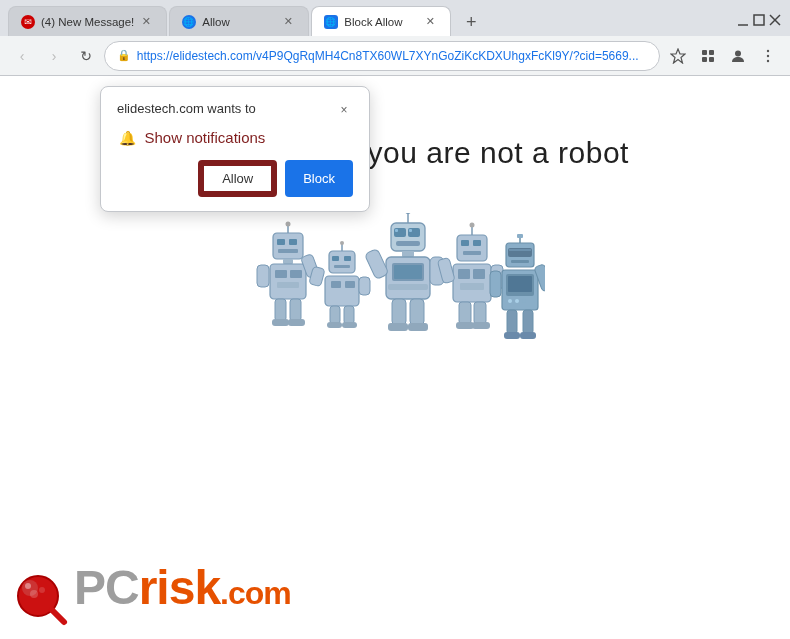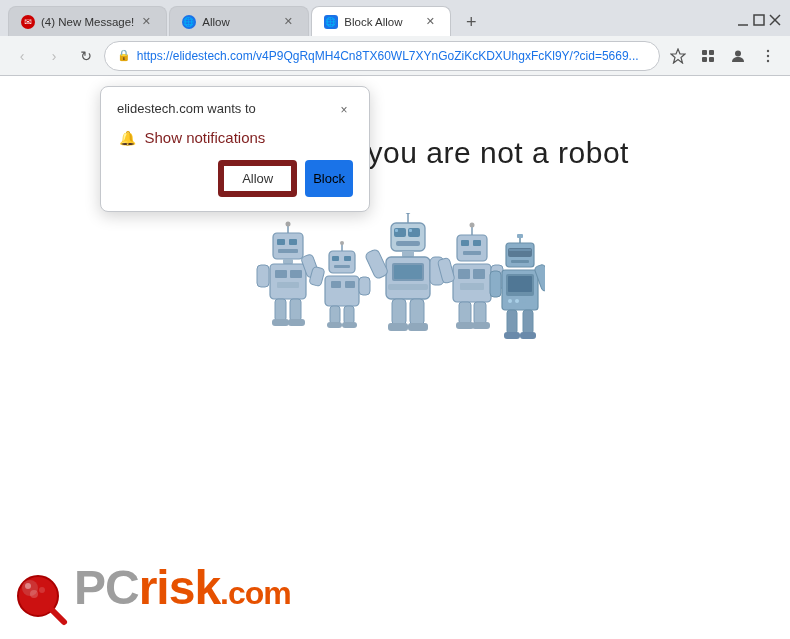--- a/index.html
+++ b/index.html
@@ -274,26 +274,26 @@
     .btn-allow {
       padding: 5px 18px;
       border-radius: 4px;
       border: 6px solid #7f1d1d;
       background: #fff;
       font-size: 13px;
       color: #333;
       cursor: pointer;
     }
     .btn-block {
-      padding: 5px 8px;
+      padding: 5px 18px;
       border-radius: 4px;
       border: none;
       background: #1a73e8;
       font-size: 13px;
-      color: #000000;
+      color: #ffffff;
       cursor: pointer;
     }
 
     
     .favicon-circle-red { background: #cc0000; border-radius: 50%; }
     .favicon-globe { background: #1a73e8; border-radius: 50%; }
     .favicon-shield { background: #1a73e8; border-radius: 3px; }
   </style>
 </head>
 <body>

